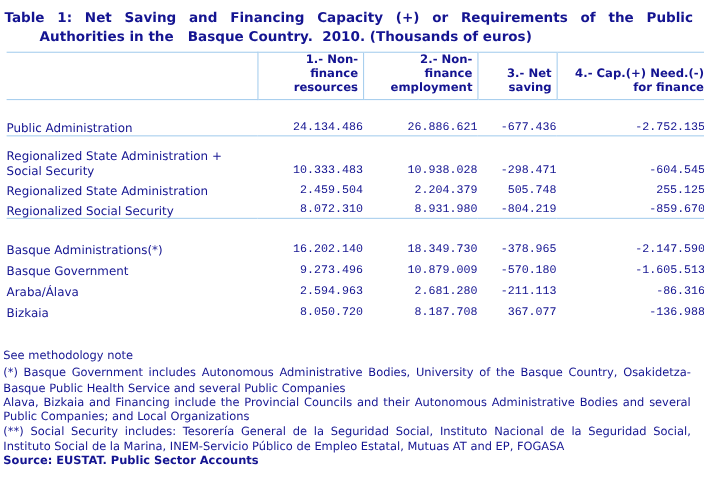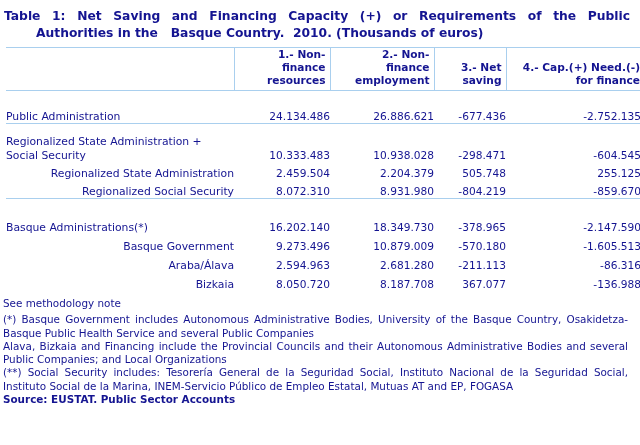--- a/index.html
+++ b/index.html
@@ -84,47 +84,49 @@
 
   
   td.lbl {
     font-weight: bold;
     color: #141491;
     font-size: 10.8px;
     padding: 0 5px 2px 4px;
     border-right: 1px solid #a9cfee;
     line-height: 13.5px;
   }
-  td.lbl.ind { text-align: right; }
+  td.lbl.ind { }
   td.num {
     text-align: right;
     color: #141491;
     font-size: 10.6px;
     padding: 0 4px 2px 4px;
     font-weight: normal;
     line-height: 13.5px;
+    font-family: Liberation Mono, monospace;
   }
   td.num.last { padding-right: 3px; }
 
   tr.r-pub td { height: 32px; border-bottom: 1px solid #a9cfee; }
   tr.r-reg1 td { height: 34px; padding-top: 4px; }
   tr.r-sub td  { height: 18px; }
   tr.r-sub-end td { height: 18px; border-bottom: 1px solid #a9cfee; }
   tr.r-gap td { height: 16px; }
   tr.r-basq td { height: 19px; }
   tr.r-last td { height: 19px; border-bottom: 1px solid #a9cfee; }
 
   tr.r-reg1 td.lbl { line-height: 13.5px; }
 
   
   .notes {
     padding: 6px 12px 0 3px;
     font-size: 10.4px;
     color: #141491;
     line-height: 13.3px;
+    margin-top: 20px;
   }
   .note-just {
     display: block;
     text-align: justify;
     text-align-last: justify;
     white-space: nowrap;
   }
   .note-plain { display: block; }
   .note-src { display: block; font-weight: bold; }
   .note-block { margin-top: 3px; }

